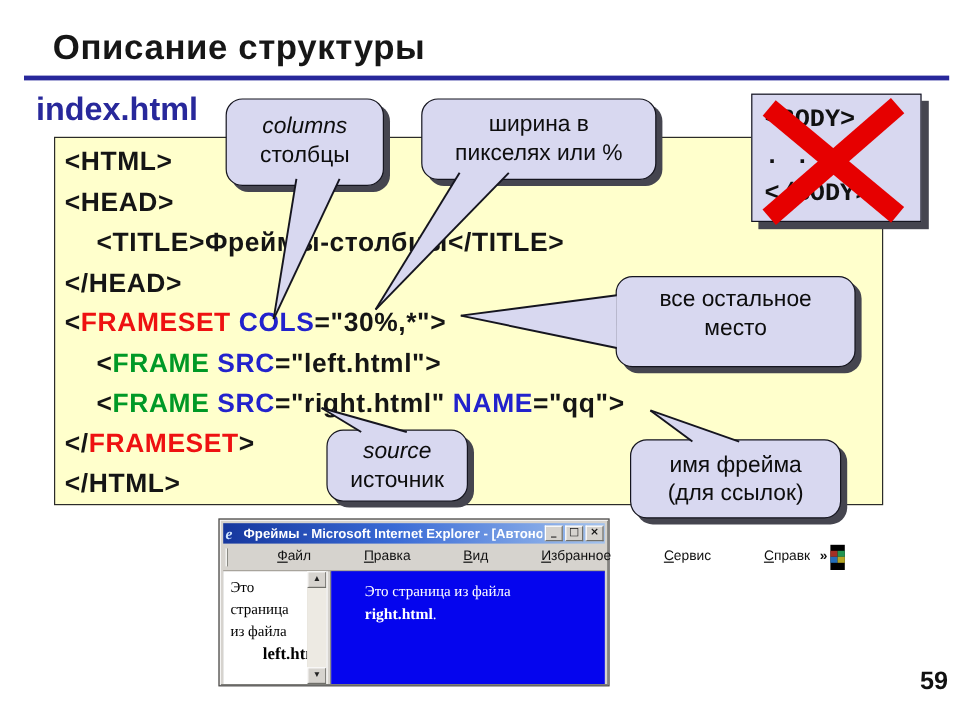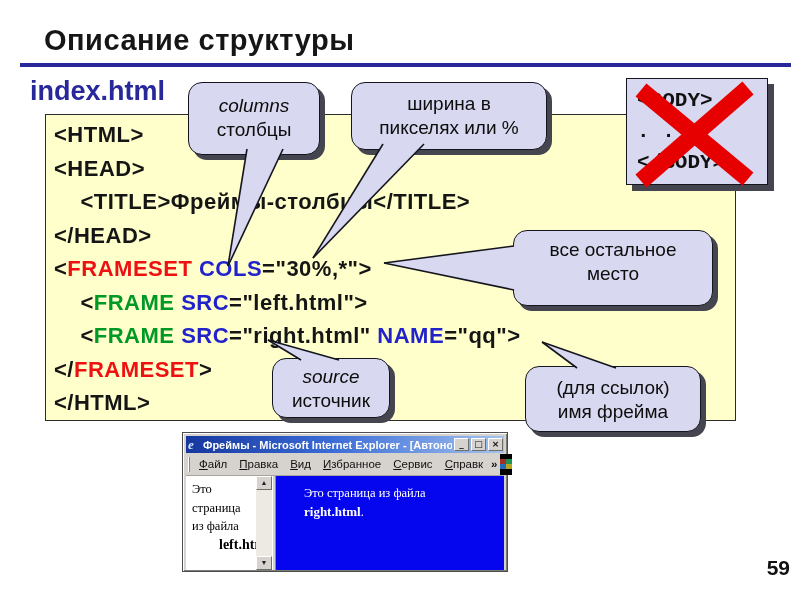--- a/index.html
+++ b/index.html
@@ -51,21 +51,21 @@
             padding:0 1px 0 2px;}
   .ie-icon{width:13px;font-family:"Liberation Serif",serif;font-weight:bold;font-style:italic;
            font-size:13px;color:#CFE4FF;line-height:13px;flex:0 0 auto;}
   .win-title{flex:1;font-size:11px;font-weight:bold;color:#fff;white-space:nowrap;overflow:hidden;padding-left:2px;}
   .win-btn{flex:0 0 auto;width:15px;height:13px;margin-left:2px;background:var(--chrome_gray);
            border:1px solid;border-color:#fff #6f6f6a #6f6f6a #fff;font-size:9px;font-weight:bold;color:#111;
            text-align:center;line-height:11px;font-family:"DejaVu Sans",sans-serif;}
   .menubar{height:23px;display:flex;align-items:center;font-size:11.5px;color:#111;
            border-bottom:1px solid #a8a49c;padding-left:2px;}
   .menu-grip{width:3px;height:15px;border-left:1px solid #fff;border-right:1px solid #8a8a84;margin-right:3px;}
-  .menu-item{padding:2px 6px;white-space:nowrap;}
+  .menu-item{padding:2px 6px;white-space:nowrap;margin-left:32px;}
   .menu-item::first-letter{text-decoration:underline;}
   .menu-chevron{font-weight:bold;padding:0 2px;}
   .logo-box{margin-left:auto;width:27px;height:21px;background:#000;display:flex;align-items:center;justify-content:center;}
   .flag{width:12px;height:10px;display:grid;grid-template-columns:6px 6px;grid-template-rows:5px 5px;filter:brightness(.85);}
   .flag i{display:block;}
   .flag .f1{background:#c0392b;} .flag .f2{background:#27ae60;} .flag .f3{background:#2980d9;} .flag .f4{background:#d4c22a;}
   .content{height:94px;display:flex;background:var(--chrome_gray);box-shadow:inset 1px 1px 0 #6f6f6a;}
   .left-frame{width:70px;background:#fff;font-family:"Liberation Serif",serif;font-size:12.5px;
               line-height:18.5px;color:#000;padding:4px 2px 0 6px;overflow:hidden;}
   .left-frame b{font-size:14px;padding-left:27px;}
@@ -118,22 +118,22 @@
     <div>все остальное</div>
     <div>место</div>
   </div>
 
   <div class="callout co-source">
     <div class="en">source</div>
     <div>источник</div>
   </div>
 
   <div class="callout co-name">
+    <div>имя фрейма</div>
     <div>(для ссылок)</div>
-    <div>имя фрейма</div>
   </div>
 
   <div class="browser">
     <div class="titlebar">
       <span class="ie-icon">e</span>
       <span class="win-title">Фреймы - Microsoft Internet Explorer - [Автоном...</span>
       <span class="win-btn">_</span>
       <span class="win-btn">□</span>
       <span class="win-btn">×</span>
     </div>

